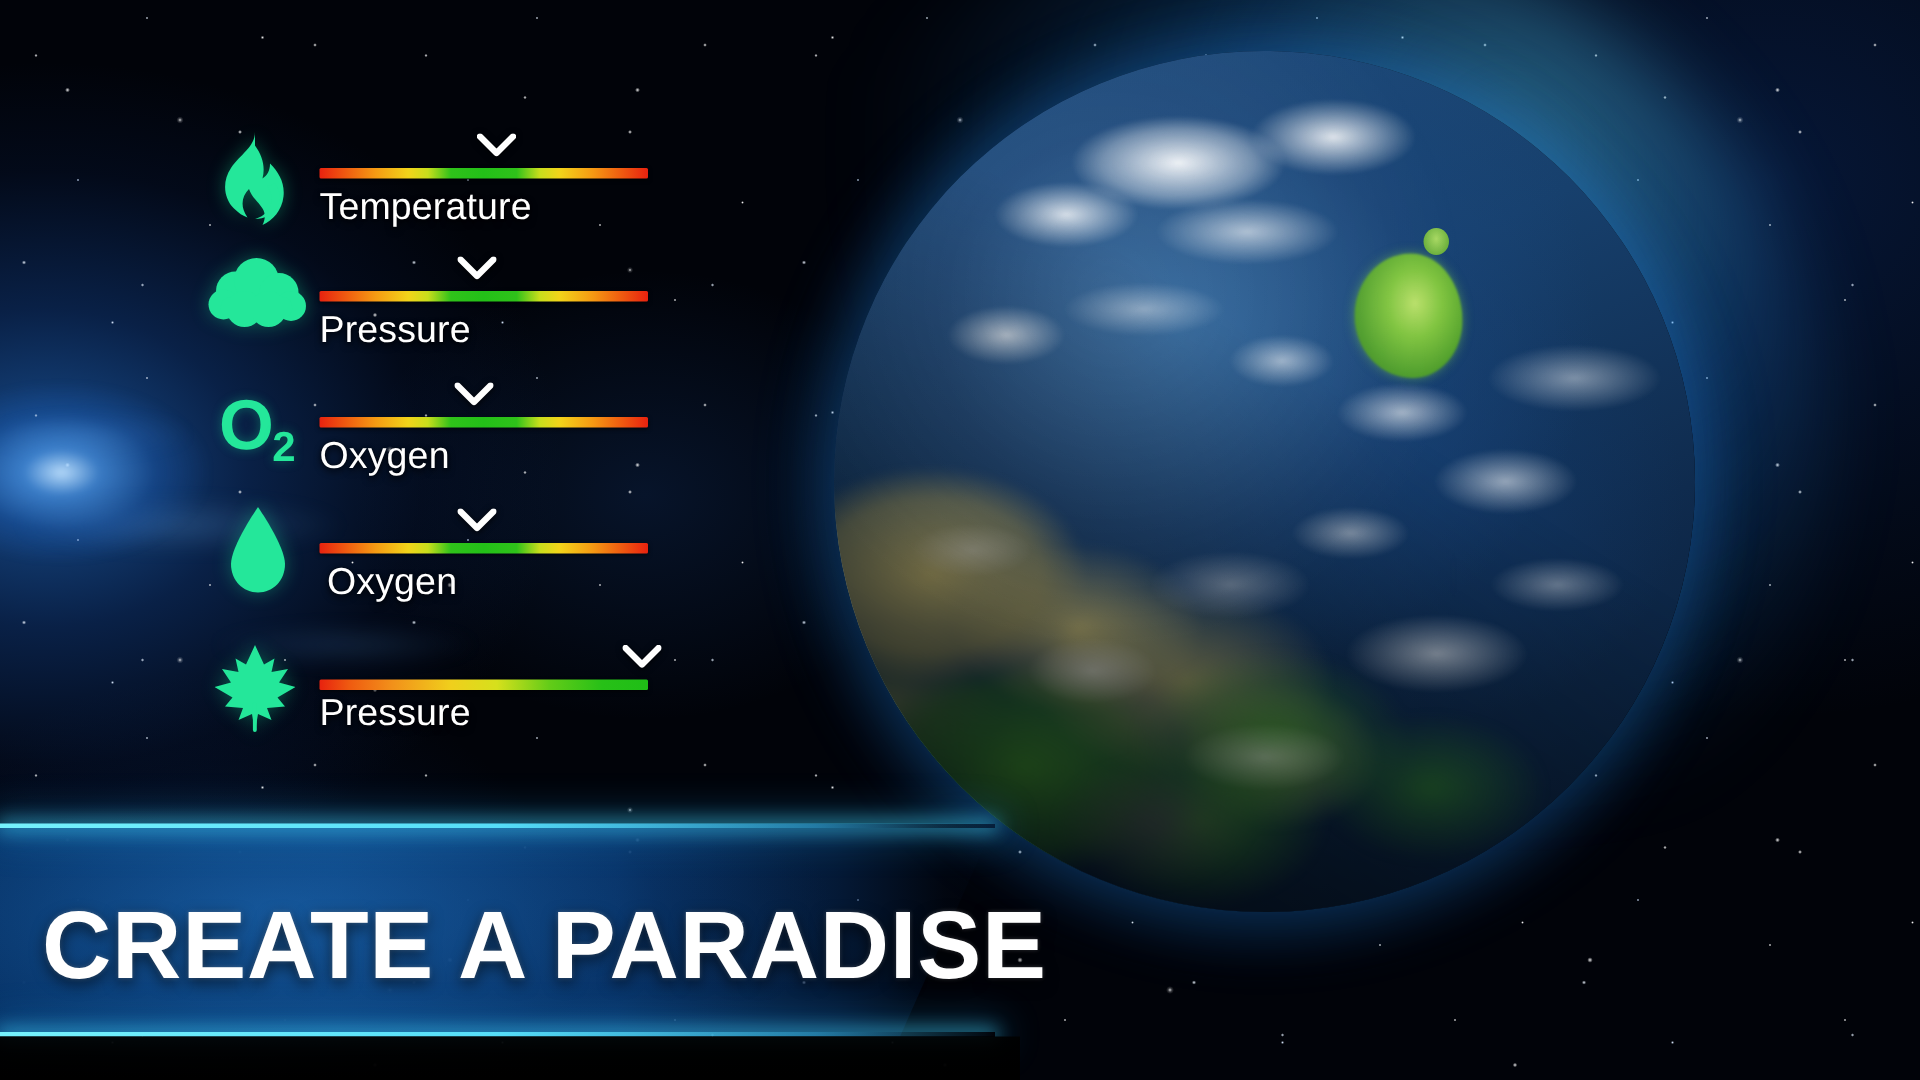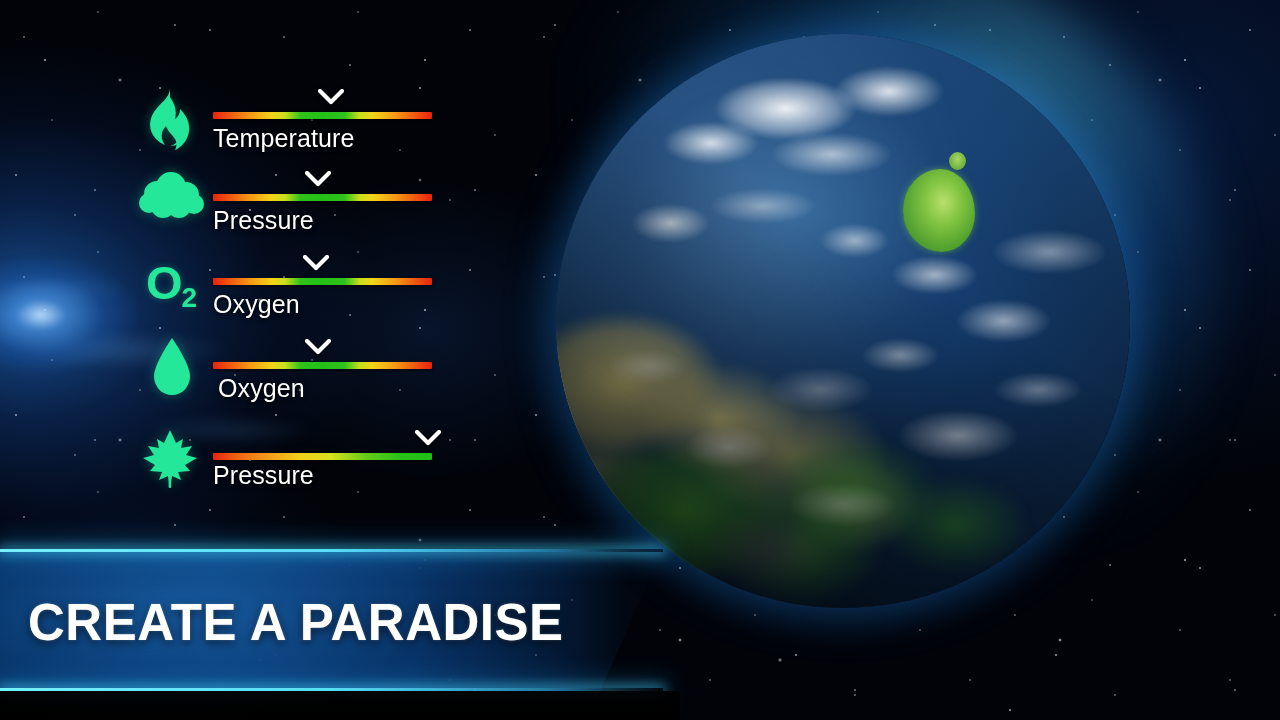--- a/index.html
+++ b/index.html
@@ -218,21 +218,21 @@
   }
   .banner-edge {
     position:absolute; left:0; height:3px; width:100%;
     background:linear-gradient(90deg, rgba(120,245,255,.98) 0%, rgba(90,230,255,.95) 50%, rgba(60,200,250,.55) 82%, rgba(40,170,230,.05) 99%, transparent 100%);
     box-shadow:0 0 12px 2px rgba(70,220,255,.65), 0 0 26px 6px rgba(40,170,250,.32);
   }
   .banner-edge.top { top:0; }
   .banner-edge.bot { bottom:0; }
   .banner-title {
     position:absolute; left:28px; top:44px;
-    color:#fff; font-size:51px; font-weight:bold; letter-spacing:.5px;
+    color:#fff; font-size:64px; font-weight:bold; letter-spacing:.5px;
     text-shadow:0 3px 10px rgba(0,0,0,.6), 0 0 3px rgba(255,255,255,.25);
     white-space:nowrap;
   }
   .banner-below { position:absolute; left:0; top:691px; width:680px; height:29px; background:linear-gradient(180deg, rgba(0,0,0,.92), rgba(0,0,0,1)); }
 </style>
 </head>
 <body>
 
 <div id="scene">
 

